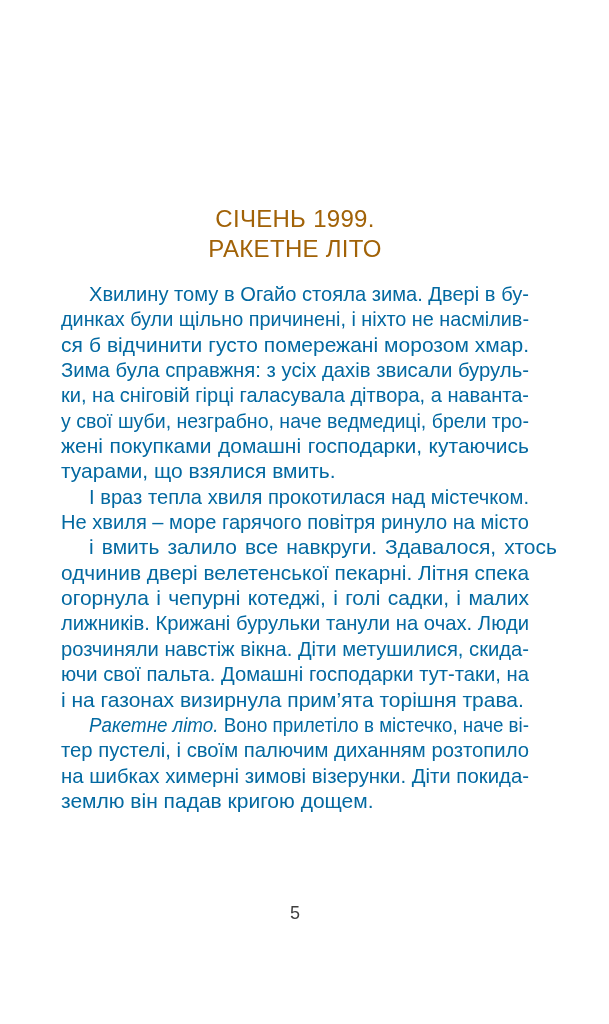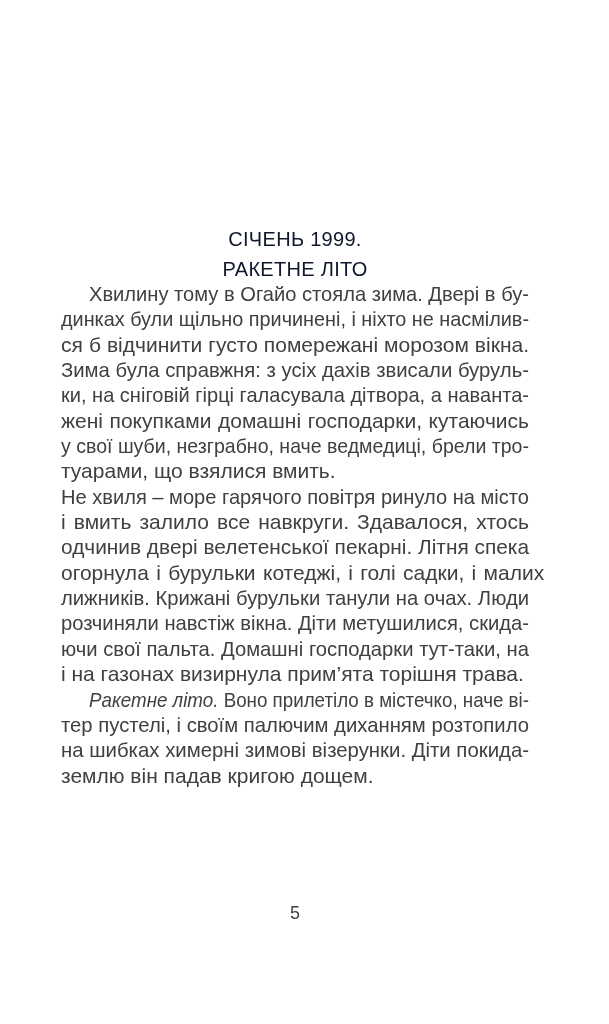--- a/index.html
+++ b/index.html
@@ -14,34 +14,33 @@
     background: #ffffff;
     overflow: hidden;
     font-family: "Liberation Sans", sans-serif;
   }
   .chapter-title {
     position: absolute;
     top: 204px;
     left: 61px;
     width: 468px;
     text-align: center;
-    font-size: 20px;
+    font-size: 24px;
     line-height: 30px;
     font-weight: 400;
     letter-spacing: 0.3px;
-    color: #0f172a;
-    margin-top: 20px;
+    color: #a16207;
   }
   .body-text {
     position: absolute;
     top: 281px;
     left: 61px;
     width: 468px;
     font-size: 21px;
-    color: #404040;
+    color: #0369a1;
   }
   .line {
     height: 25.35px;
     line-height: 25.35px;
     white-space: pre;
     overflow: visible;
   }
   .line-inner {
     display: inline-block;
     transform-origin: 0 50%;
@@ -69,30 +68,31 @@
 <div class="page">
 
   <div class="chapter-title">
     <div>СІЧЕНЬ 1999.</div>
     <div>РАКЕТНЕ ЛІТО</div>
   </div>
 
   <div class="body-text">
       <div class="line indent"><span class="line-inner" style="transform: scaleX(0.958116);"><span>Хвилину тому в Огайо стояла зима. Двері в бу-</span></span></div>
       <div class="line"><span class="line-inner" style="transform: scaleX(0.944262);"><span>динках були щільно причинені, і ніхто не насмілив-</span></span></div>
-      <div class="line"><span class="line-inner" style="word-spacing: 0.171875px;"><span>ся б відчинити густо помережані морозом вікна.</span></span></div>
+      <div class="line"><span class="line-inner" style="word-spacing: 0.171875px;"><span>ся б відчинити густо помережані морозом хмар.</span></span></div>
       <div class="line"><span class="line-inner" style="transform: scaleX(0.967129);"><span>Зима була справжня: з усіх дахів звисали буруль-</span></span></div>
       <div class="line"><span class="line-inner" style="transform: scaleX(0.953855);"><span>ки, на сніговій гірці галасувала дітвора, а наванта-</span></span></div>
+      <div class="line"><span class="line-inner" style="transform: scaleX(0.930996);"><span>у свої шуби, незграбно, наче ведмедиці, брели тро-</span></span></div>
       <div class="line"><span class="line-inner" style="word-spacing: 0.738281px;"><span>жені покупками домашні господарки, кутаючись</span></span></div>
-      <div class="line"><span class="line-inner" style="transform: scaleX(0.930996);"><span>у свої шуби, незграбно, наче ведмедиці, брели тро-</span></span></div>
       <div class="line"><span class="line-inner"><span>туарами, що взялися вмить.</span></span></div>
+      <div class="line indent"><span class="line-inner" style="transform: scaleX(0.959716);"><span>І враз тепла хвиля прокотилася над містечком.</span></span></div>
       <div class="line"><span class="line-inner" style="transform: scaleX(0.956383);"><span>Не хвиля – море гарячого повітря ринуло на місто</span></span></div>
-      <div class="line"><span class="line-inner" style="word-spacing: 2.24479px;"><span>і вмить залило все навкруги. Здавалося, хтось</span></span></div>
+      <div class="line"><span class="line-inner" style="word-spacing: 2.24479px; margin-left: 28px;"><span>і вмить залило все навкруги. Здавалося, хтось</span></span></div>
       <div class="line"><span class="line-inner" style="transform: scaleX(0.993103);"><span>одчинив двері велетенської пекарні. Літня спека</span></span></div>
-      <div class="line"><span class="line-inner" style="word-spacing: 1.51953px;"><span>огорнула і бурульки котеджі, і голі садки, і малих</span></span></div>
+      <div class="line"><span class="line-inner" style="word-spacing: 1.51953px;"><span>огорнула і чепурні котеджі, і голі садки, і малих</span></span></div>
       <div class="line"><span class="line-inner" style="transform: scaleX(0.964048);"><span>лижників. Крижані бурульки танули на очах. Люди</span></span></div>
       <div class="line"><span class="line-inner" style="transform: scaleX(0.961726);"><span>розчиняли навстіж вікна. Діти метушилися, скида-</span></span></div>
       <div class="line"><span class="line-inner" style="transform: scaleX(0.964296);"><span>ючи свої пальта. Домашні господарки тут-таки, на</span></span></div>
       <div class="line"><span class="line-inner"><span>і на газонах визирнула прим’ята торішня трава.</span></span></div>
       <div class="line indent"><span class="line-inner" style="transform: scaleX(0.893231);"><span class="em">Ракетне літо.</span><span> Воно прилетіло в містечко, наче ві-</span></span></div>
       <div class="line"><span class="line-inner" style="transform: scaleX(0.965415);"><span>тер пустелі, і своїм палючим диханням розтопило</span></span></div>
       <div class="line"><span class="line-inner" style="transform: scaleX(0.969697);"><span>на шибках химерні зимові візерунки. Діти покида-</span></span></div>
       <div class="line"><span class="line-inner"><span>землю він падав кригою дощем.</span></span></div>
     </div>
 

